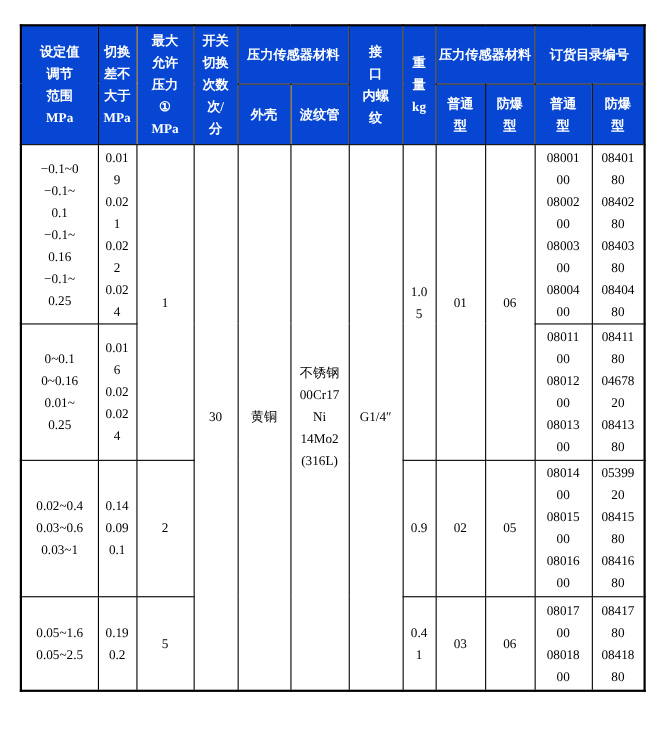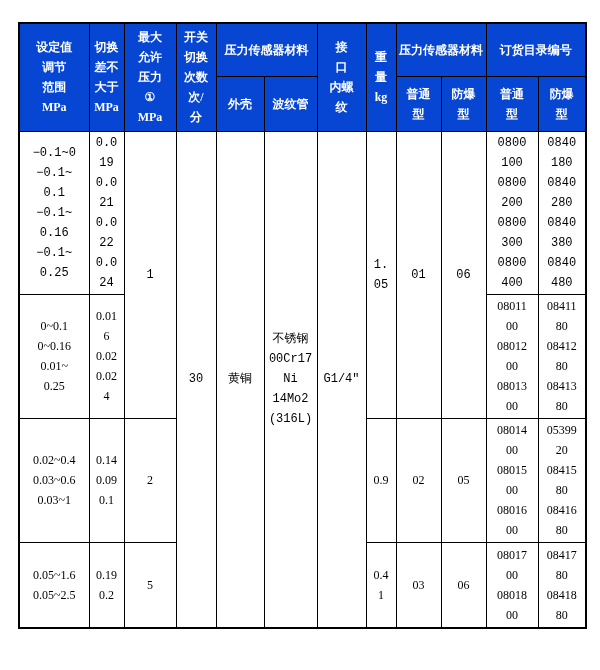--- a/index.html
+++ b/index.html
@@ -28,21 +28,21 @@
     overflow: hidden;
     color: var(--body-text, #000);
   }
   th {
     background: var(--header-bg, #0646D2);
     color: var(--header-text, #fff);
     font-weight: bold;
   }
   tr.h1 { height: 53px; }
   tr.h2 { height: 55px; }
-  tr.g1 { height: 163px; font-family: Liberation Mono, monospace; }
+  tr.g1 { height: 163px; }
   tr.g2 { height: 124px; }
   tr.g3 { height: 124px; }
   tr.g4 { height: 86px; }
   .c-range  { padding: 0 10px; }
   .c-diff   { padding: 0 5px; word-break: break-all; }
   .c-weight { padding: 12px 5px; word-break: break-all; }
   .c-catn   { padding: 0 9px; word-break: break-all; }
   .c-cate   { padding: 0 7px; word-break: break-all; }
 </style>
 </head>
@@ -146,21 +146,21 @@
 0~0.16
 0.01~
 0.25</td>
       <td class="c-diff">0.016
 0.02
 0.024</td>
       <td class="c-catn">0801100
 0801200
 0801300</td>
       <td class="c-cate">0841180
-0841280
+0467820
 0841380</td>
     </tr>
     <tr class="g3">
       <td class="c-range">0.02~0.4
 0.03~0.6
 0.03~1</td>
       <td class="c-diff">0.14
 0.09
 0.1</td>
       <td>2</td>

